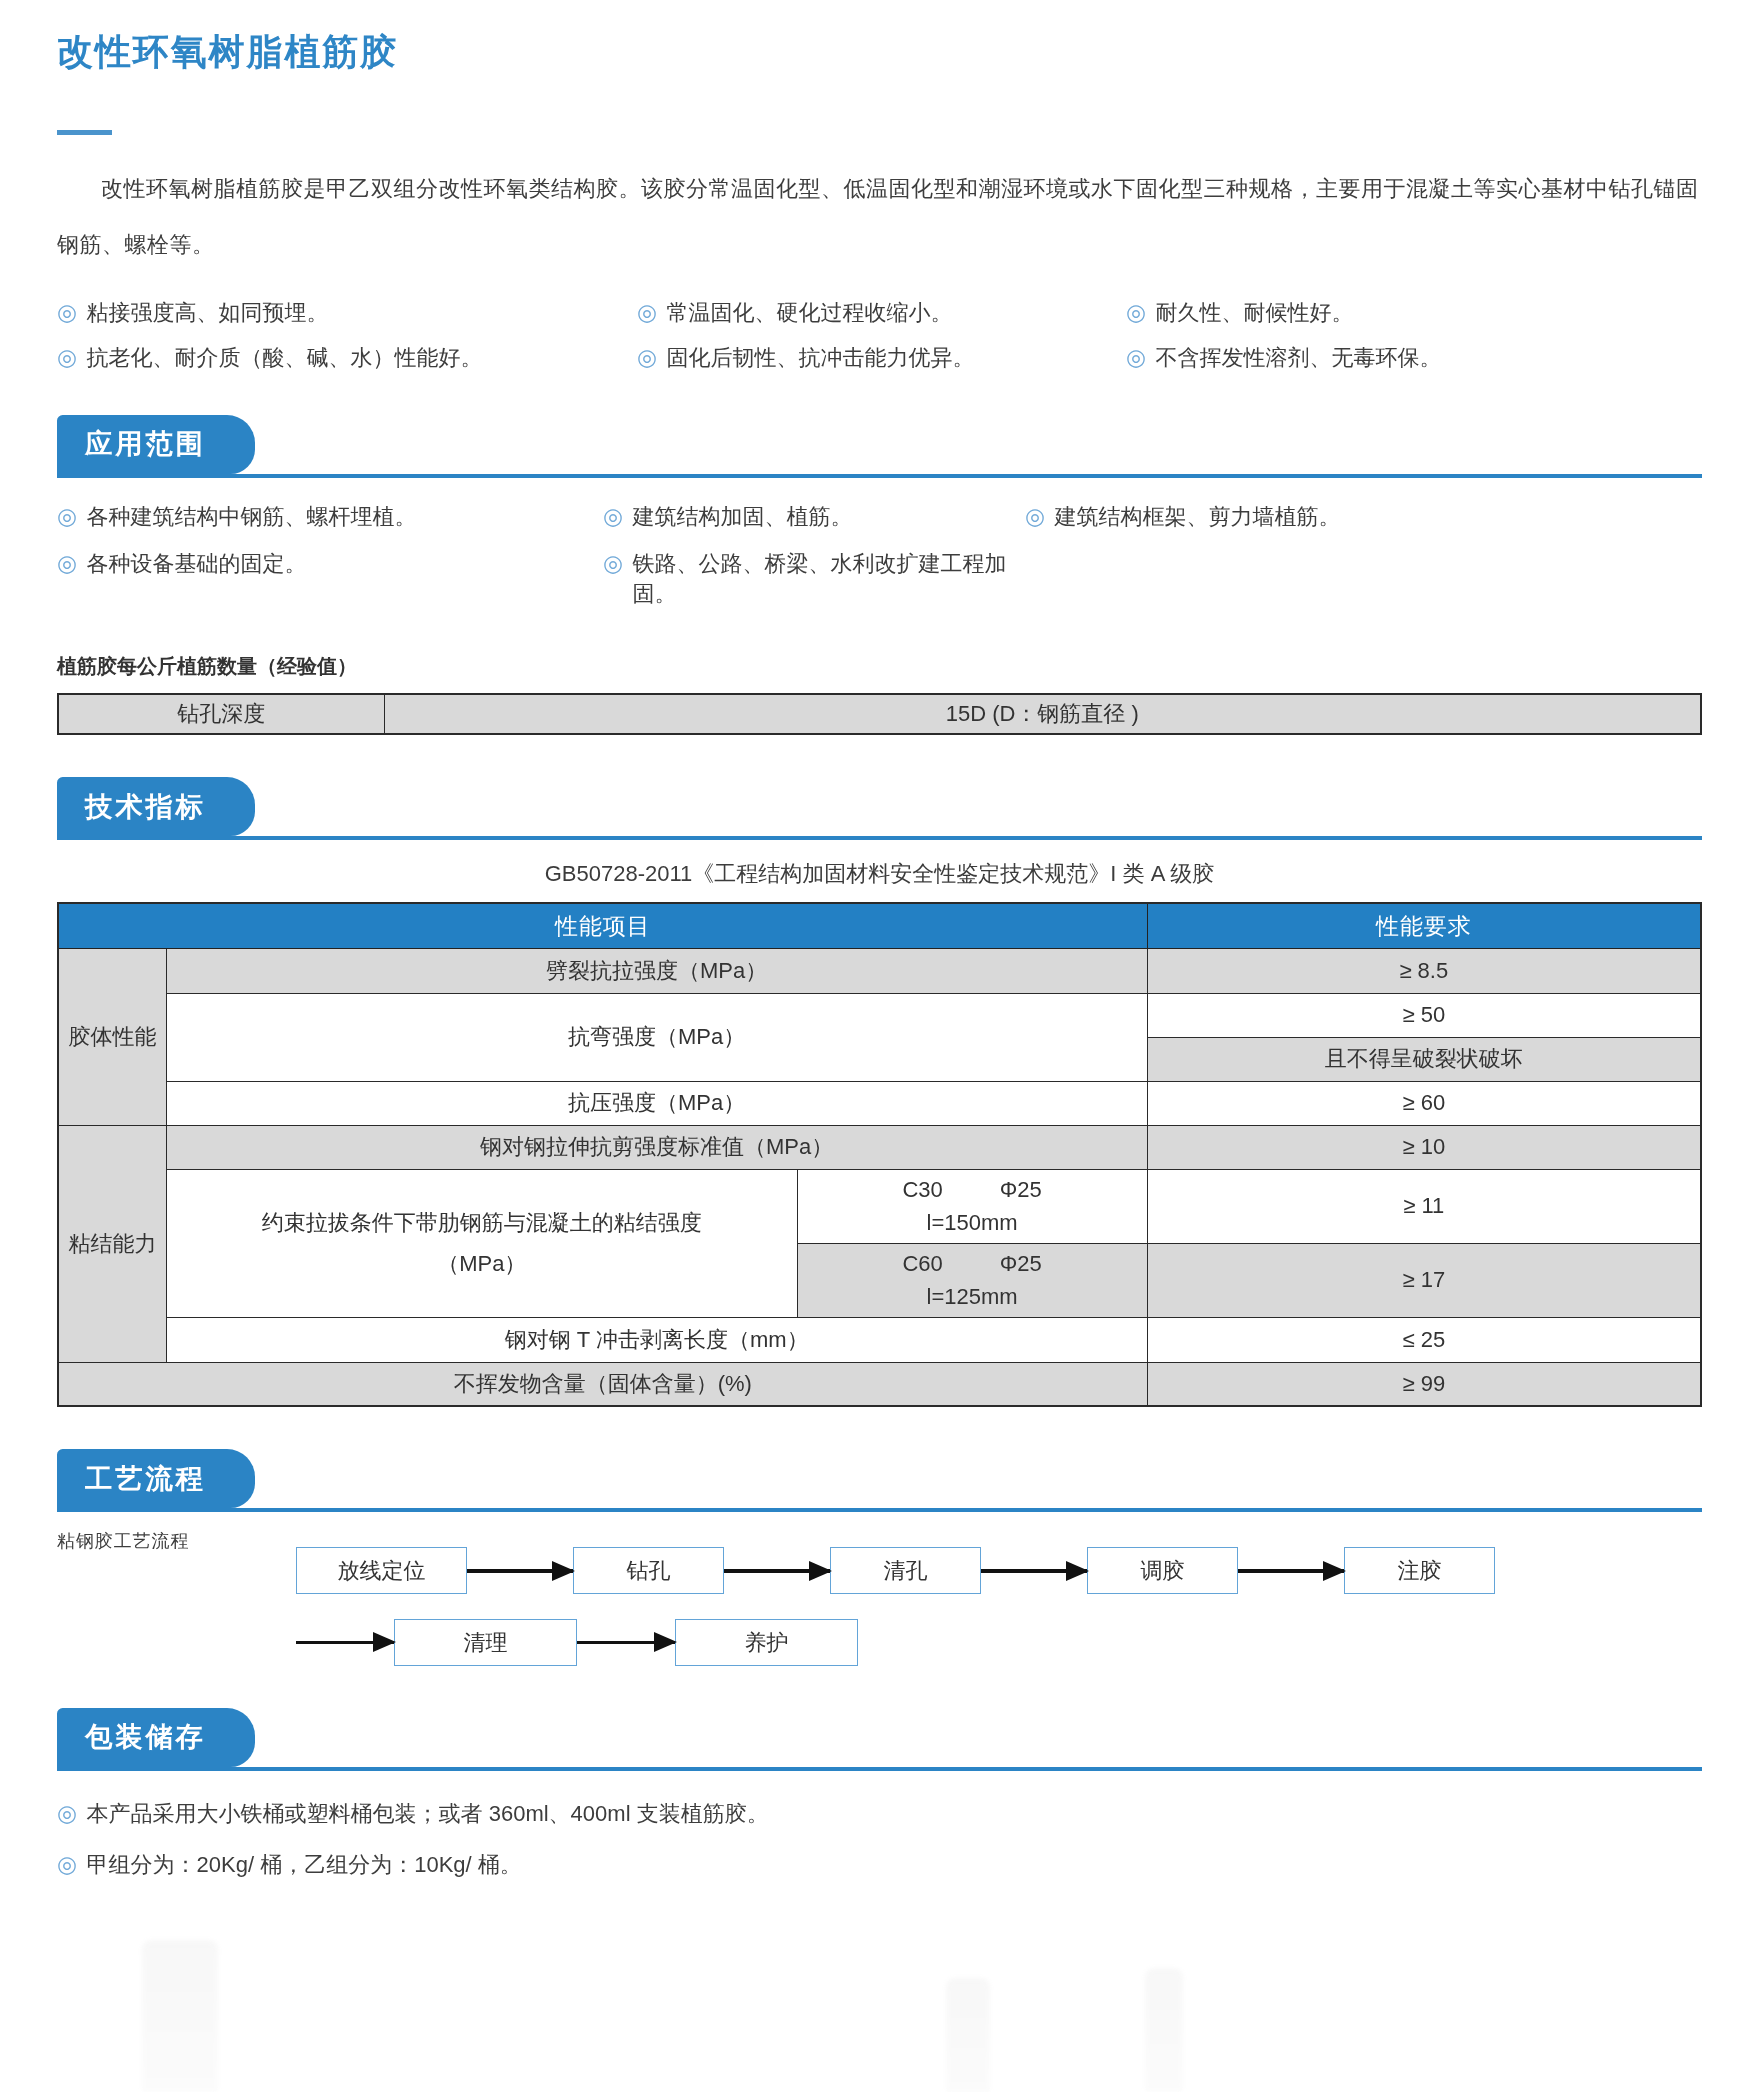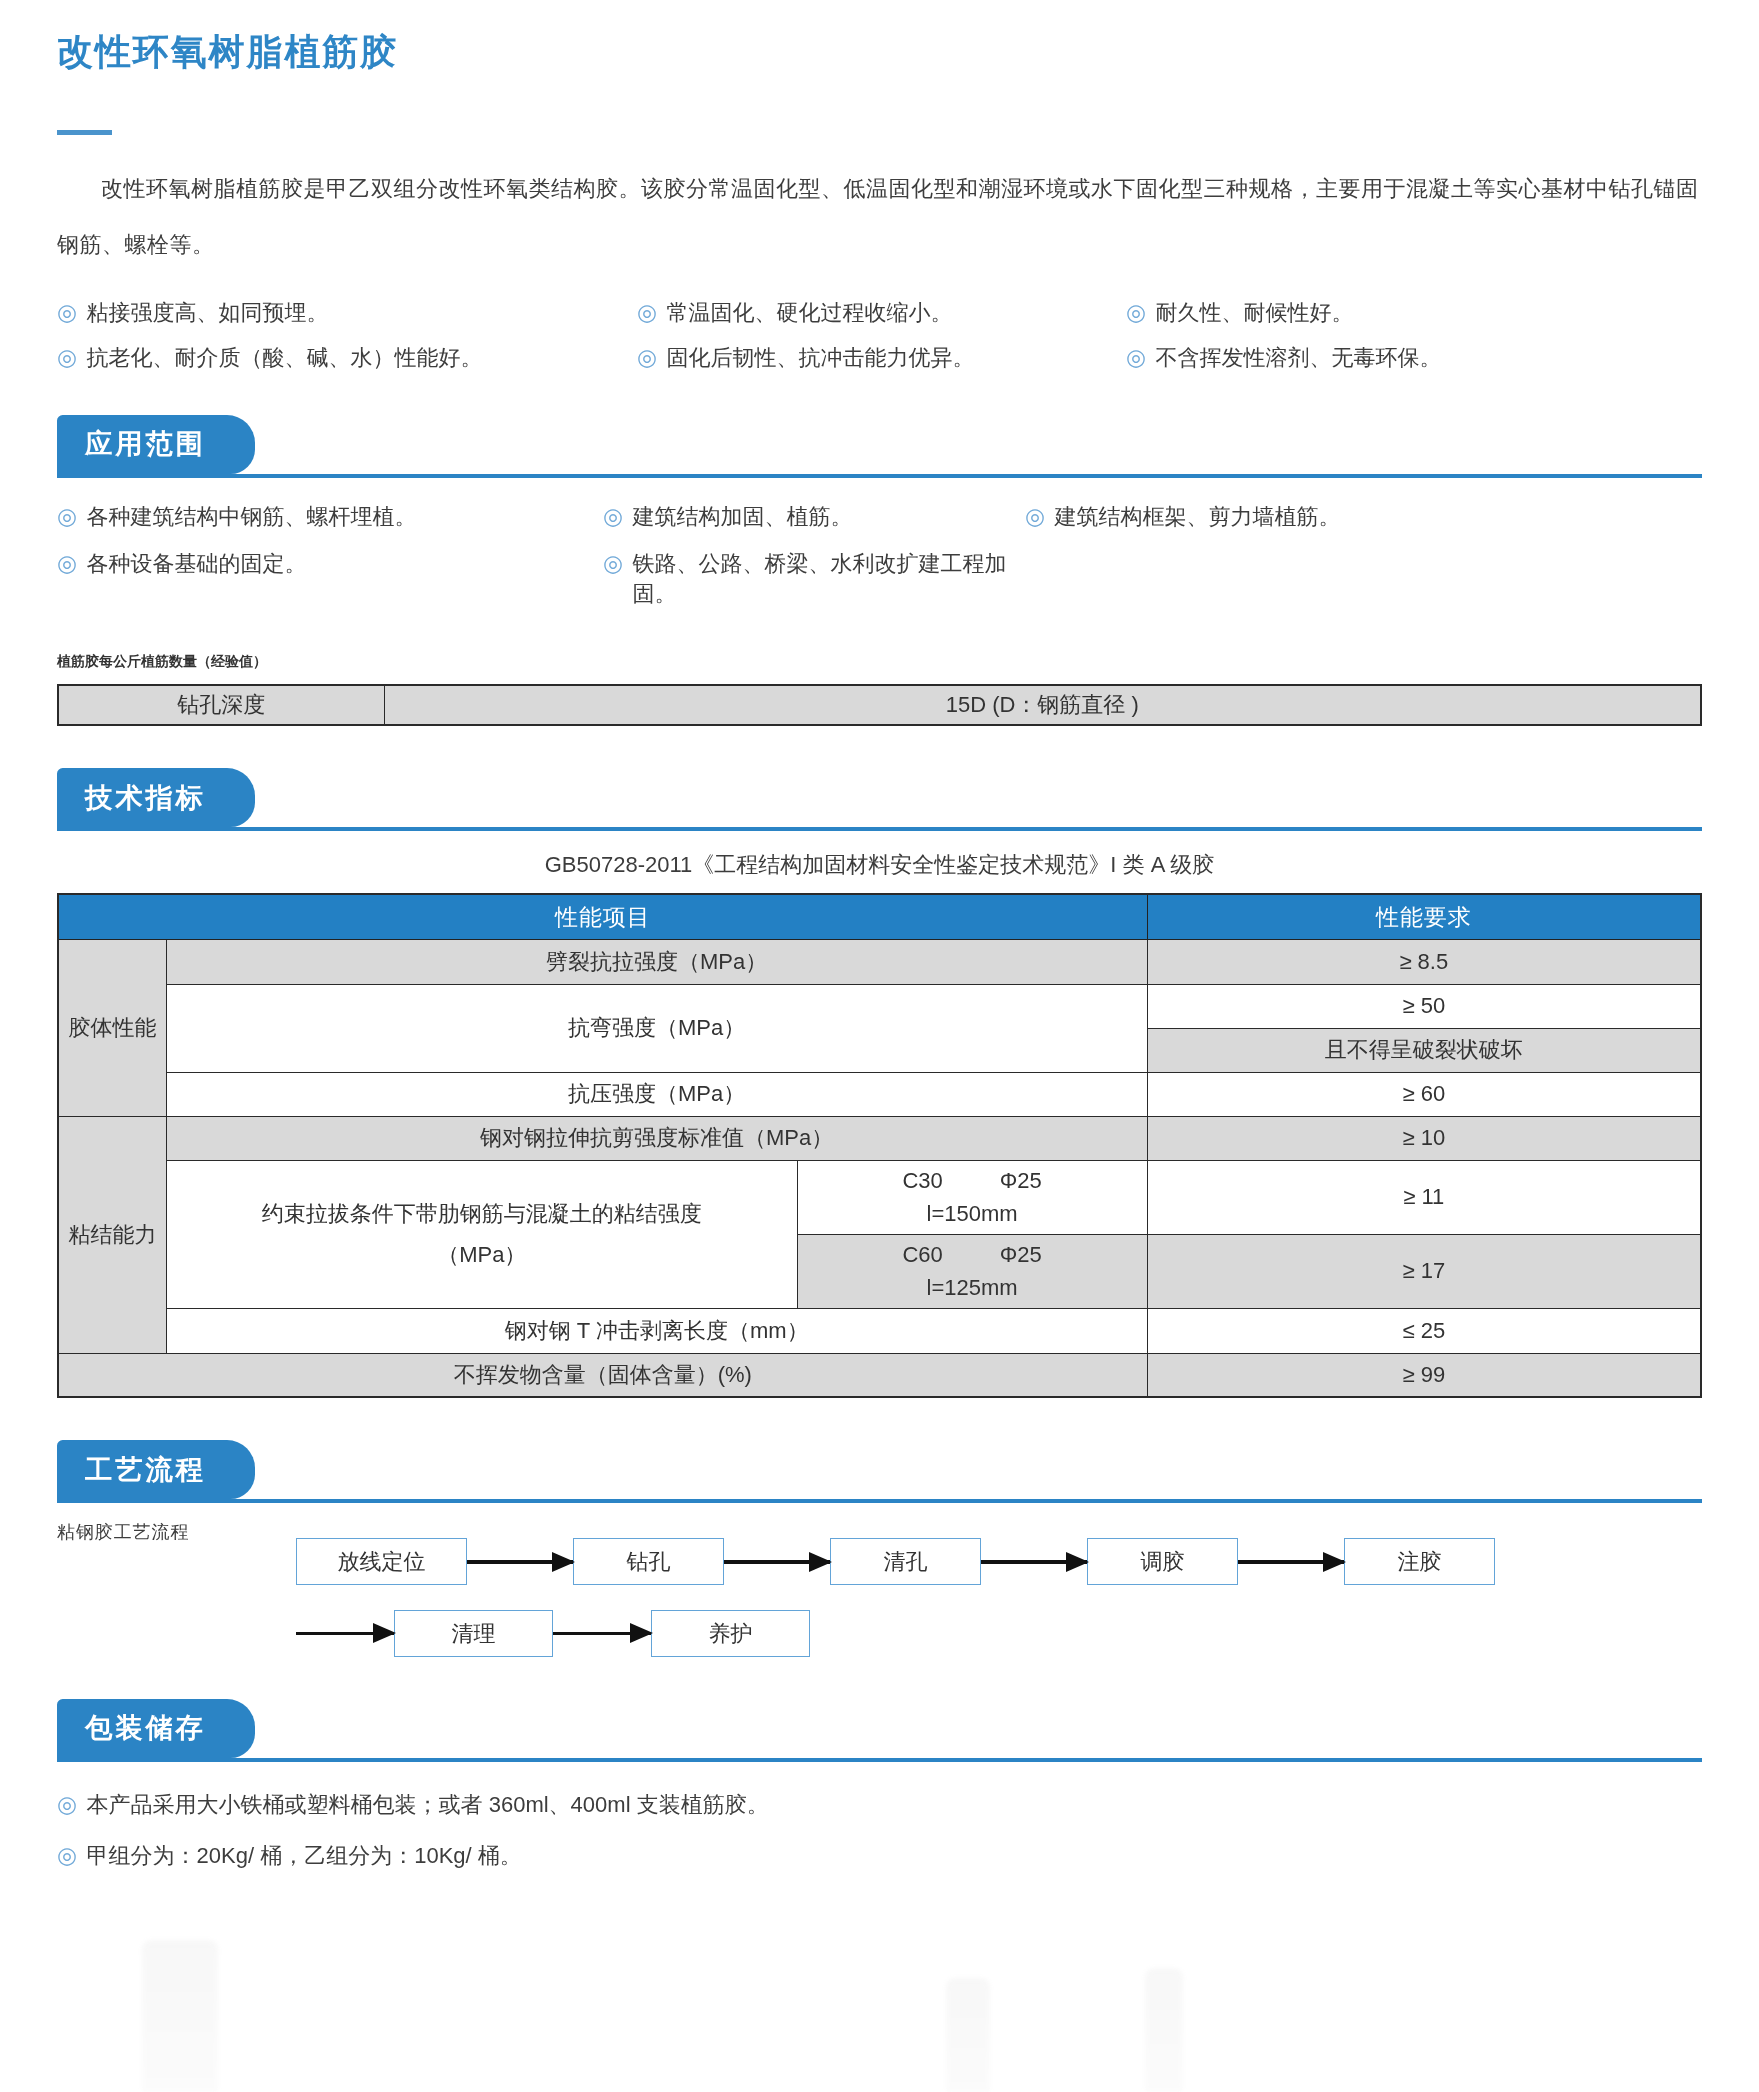--- a/index.html
+++ b/index.html
@@ -19,21 +19,21 @@
                padding:11.4px 49px 11.4px 28px; border-radius:5.7px 28px 24.6px 0; letter-spacing:2.8px; }
 
   
   .bullets { margin-top:24.6px; }
   .features-grid { display:grid; grid-template-columns:580px 489px 1fr; row-gap:15px; }
   .apps-grid { display:grid; grid-template-columns:546px 422px 1fr; row-gap:17px; }
   .bullet { display:flex; align-items:baseline; font-size:22px; color:#3d3d3d; }
   .bullet-icon { color:#71a9d8; margin-right:9.5px; font-size:23px; flex:0 0 auto; }
 
   
-  .table-caption { margin-top:44px; font-size:14px; font-weight:bold; color:#333; }
+  .table-caption { margin-top:44px; font-size:20px; font-weight:bold; color:#333; }
   table { border-collapse:collapse; width:100%; table-layout:fixed; }
   .dosage-table { margin-top:13.2px; border:2.8px solid #2a2a2a; }
   .dosage-table td { border:1.9px solid #2a2a2a; border-left-width:0.9px; border-right-width:0.9px;
                      text-align:center; font-size:22px; color:#333; height:40px; }
   .gray-bg { background:#d9d9d9; }
 
   
   .standard-line { margin-top:19px; text-align:center; font-size:22px; color:#3c3c3c; }
   .spec-table { margin-top:13.2px; border:2.8px solid #2a2a2a; }
   .spec-table th { background:#2380c4; color:#fff; font-size:23px; font-weight:normal;
@@ -47,21 +47,21 @@
   .sub-line1 { display:flex; justify-content:center; gap:57px; }
   .sub-line2 { display:block; margin-top:7.6px; }
 
   
   .process-subtitle { margin-top:17px; font-size:18px; color:#3d3d3d; letter-spacing:0.9px; }
   .flow-row { display:flex; align-items:center; }
   .flow-row1 { margin:-5.7px 0 0 239px; }
   .flow-row2 { margin:24.6px 0 0 239px; }
   .flow-box { border:1.9px solid #63a4d8; background:#fff; height:47px; display:flex;
               align-items:center; justify-content:center; font-size:22px; color:#333; flex:0 0 auto; }
-  .w-big{width:171px}.w-std{width:151px}.w-r2{width:159px}
+  .w-big{width:171px}.w-std{width:151px}.w-r2{width:183px}
   .flow-arrow { width:106px; height:3.8px; background:#111; position:relative; flex:0 0 auto; }
   .flow-arrow.short { width:98px; }
   .flow-arrow::after { content:''; position:absolute; right:-1.9px; top:50%; transform:translateY(-50%);
                        width:0; height:0; border-left:23px solid #111;
                        border-top:10.4px solid transparent; border-bottom:10.4px solid transparent; }
 
   
   .pack-list { margin-top:28px; }
   .pack-item { display:flex; align-items:baseline; font-size:22px; color:#3d3d3d; margin-bottom:21px; }
 

